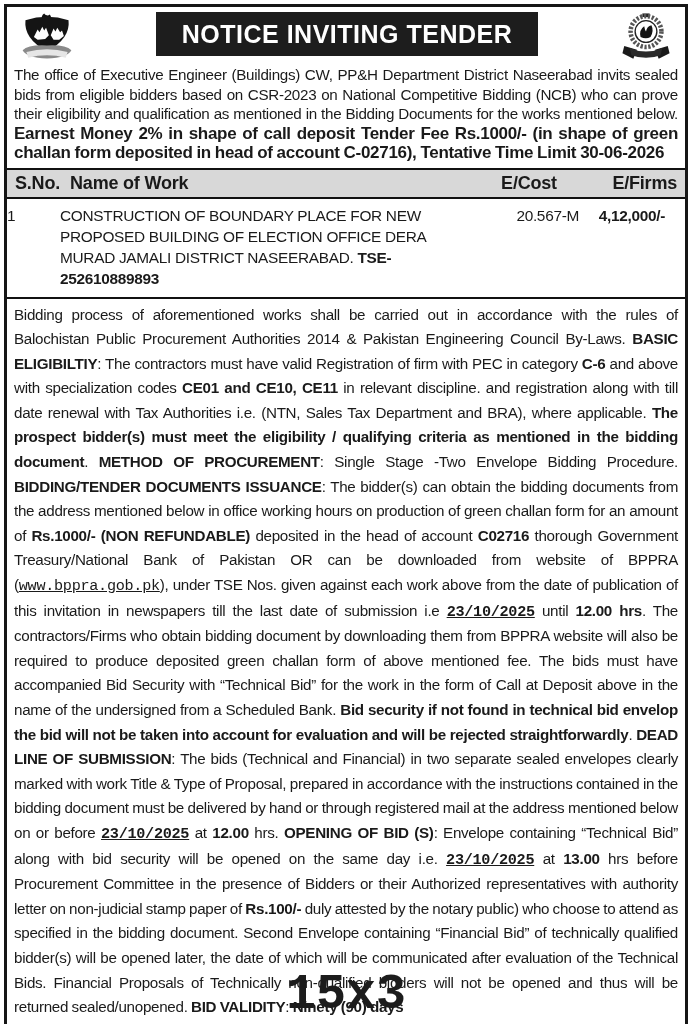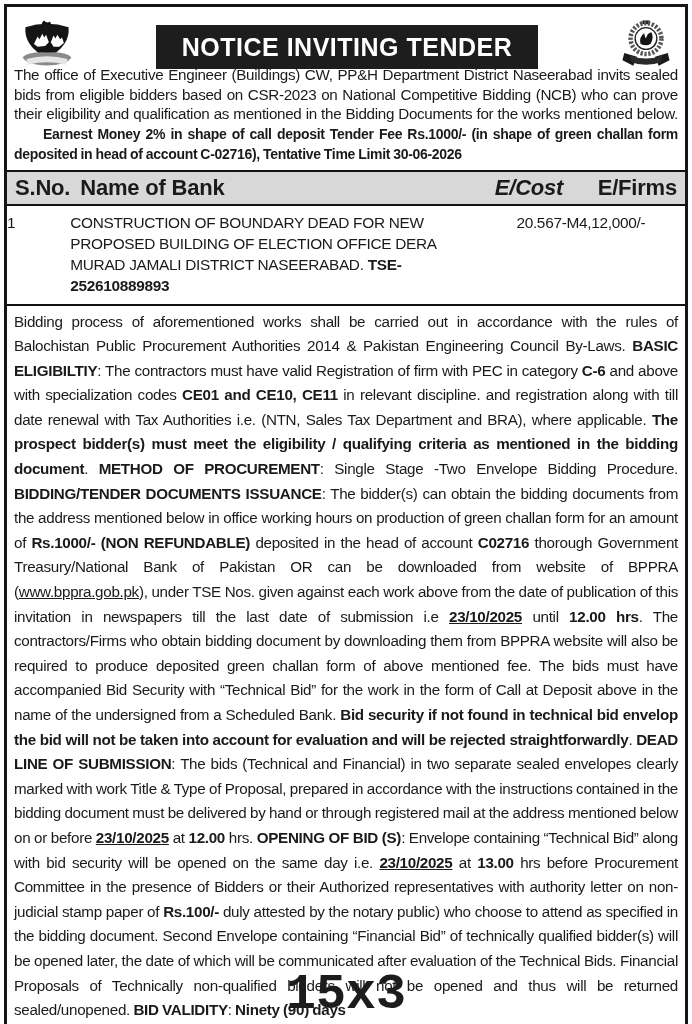--- a/index.html
+++ b/index.html
@@ -6,55 +6,55 @@
   html,body { background:#ffffff; }
   body {
     width:692px; height:1024px; position:relative;
     font-family:"Liberation Sans", sans-serif; color:#1a1a1a;
   }
   .notice {
     position:absolute; left:4px; top:4px; width:684px;
     border:3px solid #161616; background:#fff;
   }
   
-  .hdr { display:flex; align-items:center; padding:23px 10px 2px 10px; height:56px; }
+  .hdr { display:flex; align-items:flex-start; padding:3px 10px 2px 10px; height:56px; }
   .crest { flex:0 0 auto; }
   .title-wrap { flex:1; display:flex; justify-content:center; }
   .title-bar {
     background:#1d1d1d; color:#fff; font-weight:bold;
     font-size:25px; letter-spacing:0.5px; line-height:44px; height:44px;
     padding:0 26px; margin-top:2px; white-space:nowrap;
   }
   
   .intro {
     padding:2px 7px 3px 7px; font-size:15.2px; line-height:19.5px;
     text-align:justify; letter-spacing:-0.3px; word-spacing:-0.5px;
   }
-  .intro b { font-size:14px;margin-left:29px; }
+  .intro b { font-size:17px; }
   
   table.work { width:100%; border-collapse:collapse; margin-top:2px; }
   table.work thead th {
     background:#d8d8d8; border-top:2px solid #111; border-bottom:2px solid #111;
-    font-size:22px; text-align:left; padding:3px 0; letter-spacing:-0.2px;
+    font-size:18px; text-align:left; padding:3px 0; letter-spacing:-0.2px;
   }
   th.c-sno { width:38px; padding-left:8px !important; }
   th.c-name { padding-left:10px !important; }
-  th.c-cost { width:100px; text-align:center !important;font-style:italic; }
+  th.c-cost { width:100px; text-align:center !important; }
   th.c-money { width:106px; text-align:right !important; padding-right:8px !important; }
   table.work td { vertical-align:top; padding:6px 0 8px 0; font-size:15.4px; line-height:21px; letter-spacing:-0.3px; }
   td.d-sno { padding-left:12px; }
   td.d-cost { text-align:right; }
-  td.d-money { text-align:left; padding-right:8px; font-weight:normal; }
+  td.d-money { text-align:center; padding-right:8px; font-weight:bold; }
   .row-sep td { border-bottom:2px solid #111; }
   
   .bodytext {
     padding:4px 7px 0 7px; font-size:15.2px; line-height:24.6px;
     text-align:justify; letter-spacing:-0.3px; word-spacing:-0.5px;
   }
-  .bodytext span[data-u] { text-decoration:underline; }
+  .bodytext span[data-u] { text-decoration:underline;font-family:Liberation Mono, monospace; }
   
   .size-tag {
     position:absolute; left:0; top:966px; width:692px; text-align:center;
     font-size:50px; font-weight:bold; letter-spacing:0; color:#1c1c1c;font-family:Liberation Mono, monospace;
   }
 </style>
 </head>
 <body>
 
 <div class="notice">
@@ -85,29 +85,29 @@
       </svg>
     </span>
   </div>
 
   <div class="intro"><span>The office of Executive Engineer (Buildings) CW, PP&amp;H Department District Naseerabad invits sealed bids from eligible bidders based on CSR-2023 on National Competitive Bidding (NCB) who can prove their eligibility and qualification as mentioned in the Bidding Documents for the works mentioned below.</span> <b>Earnest Money 2% in shape of call deposit Tender Fee Rs.1000/- (in shape of green challan form deposited in head of account C-02716),  Tentative Time Limit 30-06-2026</b></div>
 
   <table class="work">
     <thead>
       <tr>
         <th class="c-sno">S.No.</th>
-        <th class="c-name">Name of Bank</th>
+        <th class="c-name">Name of Work</th>
         <th class="c-cost">E/Cost</th>
         <th class="c-money">E/Firms</th>
       </tr>
     </thead>
     <tbody>
       <tr class="row-sep">
         <td class="d-sno">1</td>
-        <td><span>CONSTRUCTION OF BOUNDARY  DEAD FOR NEW PROPOSED BUILDING OF ELECTION OFFICE DERA MURAD JAMALI DISTRICT NASEERABAD.</span> <b>TSE-252610889893</b></td>
+        <td><span>CONSTRUCTION OF BOUNDARY  PLACE FOR NEW PROPOSED BUILDING OF ELECTION OFFICE DERA MURAD JAMALI DISTRICT NASEERABAD.</span> <b>TSE-252610889893</b></td>
         <td class="d-cost">20.567-M</td>
         <td class="d-money">4,12,000/-</td>
       </tr>
     </tbody>
   </table>
 
   <div class="bodytext"><span>Bidding process of aforementioned works shall be carried out in accordance with the rules of Balochistan Public Procurement Authorities 2014 &amp; Pakistan Engineering Council By-Laws. </span><span style="font-weight: bold;">BASIC ELIGIBILTIY</span><span>: The contractors must have valid Registration of firm with PEC in category </span><span style="font-weight: bold;">C-6</span><span> and above with specialization codes </span><span style="font-weight: bold;">CE01 and CE10, CE11</span><span> in relevant discipline. and registration along with till date renewal with Tax Authorities i.e. (NTN, Sales Tax Department and BRA), where applicable. </span><span style="font-weight: bold;">The prospect bidder(s) must meet the eligibility / qualifying criteria as mentioned in the bidding document</span><span>. </span><span style="font-weight: bold;">METHOD OF PROCUREMENT</span><span>: Single Stage -Two Envelope Bidding Procedure. </span><span style="font-weight: bold;">BIDDING/TENDER DOCUMENTS ISSUANCE</span><span>: The bidder(s) can obtain the bidding documents from the address mentioned below in office working hours on production of green challan form for an amount of </span><span style="font-weight: bold;">Rs.1000/- (NON REFUNDABLE)</span><span> deposited in the head of account </span><span style="font-weight: bold;">C02716</span><span> thorough Government Treasury/National Bank of Pakistan OR can be downloaded from website of BPPRA (</span><span data-u="">www.bppra.gob.pk</span><span>), under TSE Nos. given against each work above from the date of publication of this invitation in newspapers till the last date of submission i.e </span><span data-u="" style="font-weight: bold;">23/10/2025</span><span> until </span><span style="font-weight: bold;">12.00 hrs</span><span>. The contractors/Firms who obtain bidding document by downloading them from BPPRA website will also be required to produce deposited green challan form of above mentioned fee. The bids must have accompanied Bid Security with “Technical Bid” for the work in the form of Call at Deposit above in the name of the undersigned from a Scheduled Bank. </span><span style="font-weight: bold;">Bid security if not found in technical bid envelop the bid will not be taken into account for evaluation and will be rejected straightforwardly</span><span>. </span><span style="font-weight: bold;">DEAD LINE OF SUBMISSION</span><span>: The bids (Technical and Financial) in two separate sealed envelopes clearly marked with work Title &amp; Type of Proposal, prepared in accordance with the instructions contained in the bidding document must be delivered by hand or through registered mail at the address mentioned below on or before </span><span data-u="" style="font-weight: bold;">23/10/2025</span><span> at </span><span style="font-weight: bold;">12.00</span><span> hrs. </span><span style="font-weight: bold;">OPENING OF BID (S)</span><span>: Envelope containing “Technical Bid” along with bid security will be opened on the same day i.e. </span><span data-u="" style="font-weight: bold;">23/10/2025</span><span> at </span><span style="font-weight: bold;">13.00</span><span> hrs before Procurement Committee in the presence of Bidders or their Authorized representatives with authority letter on non-judicial stamp paper of </span><span style="font-weight: bold;">Rs.100/-</span><span> duly attested by the notary public) who choose to attend as specified in the bidding document. Second Envelope containing “Financial Bid” of technically qualified bidder(s) will be opened later, the date of which will be communicated after evaluation of the Technical Bids. Financial Proposals of Technically non-qualified bidders will not be opened and thus will be returned sealed/unopened. </span><span style="font-weight: bold;">BID VALIDITY</span><span>: </span><span style="font-weight: bold;">Ninety (90) days</span><br><span style="font-weight: bold;"> PLACE OF ISSUANCE AND SUBMISSION</span><span>: Executive Engineer (Buildings) CW,PP&amp;H Department District Naseerabad at Dera Murad Jamali Telephone No. </span></div>
 
 </div>
 

